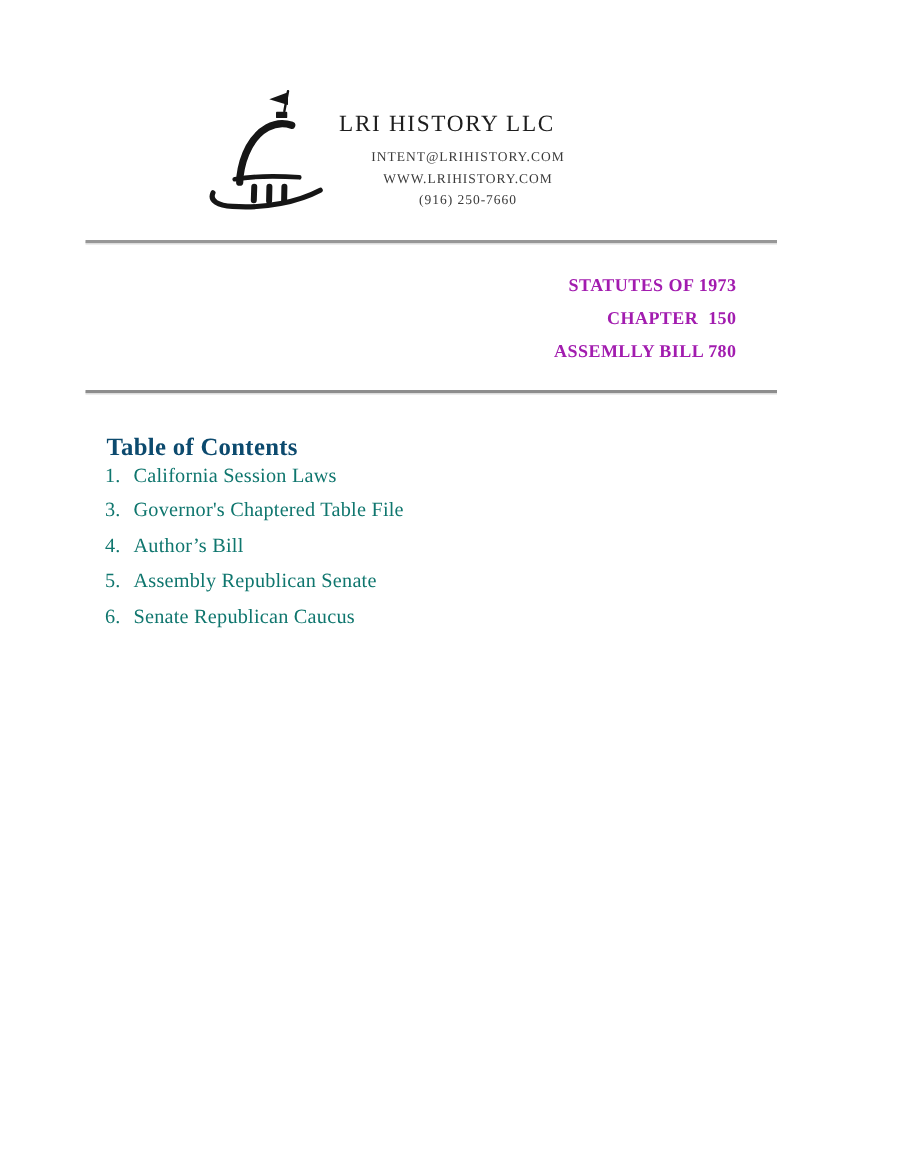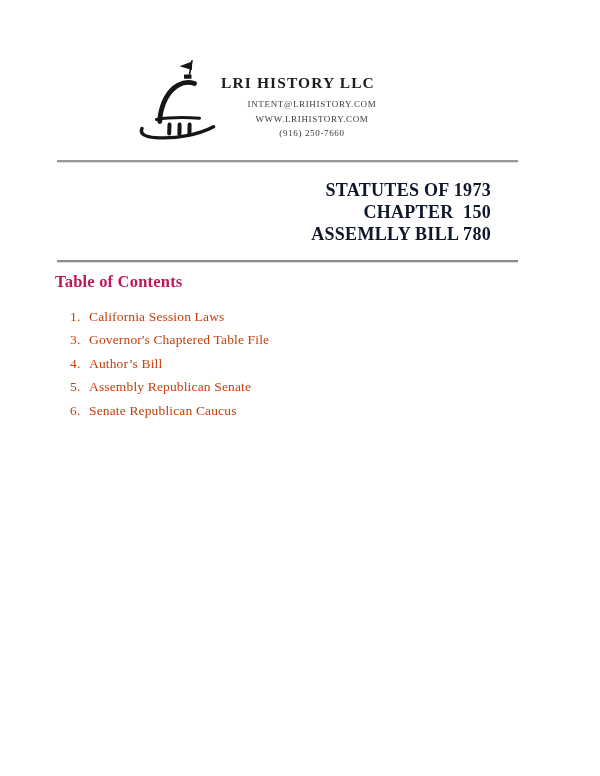--- a/index.html
+++ b/index.html
@@ -28,21 +28,20 @@
     right: 4px;
     top: 73px;
     text-align: center;
   }
   .company {
     font-size: 15.5px;
     letter-spacing: 1.1px;
     color: #1d1d1d;
     line-height: 19px;
     margin-bottom: 5px;
-    font-weight: bold;
   }
   .contact {
     font-size: 9px;
     letter-spacing: 0.65px;
     color: #3a3a3a;
     line-height: 14.6px;
     white-space: pre;
     margin-left: 28px;
   }
 
@@ -60,51 +59,51 @@
 
   
   .case-info {
     position: absolute;
     right: 109px;
     top: 179px;
     text-align: right;
   }
   .case-line {
     font-weight: bold;
-    font-size: 18px;
+    font-size: 12px;
     line-height: 22px;
     letter-spacing: 0.3px;
-    color: #0f172a;
+    color: #a21caf;
     white-space: pre;
   }
 
   
   .toc-heading {
     position: absolute;
     left: 55px;
     top: 272px;
-    margin: 0;
+    margin: 16px;
     font-weight: bold;
     font-size: 16.5px;
     letter-spacing: 0.2px;
-    color: #be185d;
+    color: #0c4a6e;
   }
   .toc-list {
     position: absolute;
     left: 70px;
     top: 308px;
     margin: 0;
     padding: 0;
     list-style: none;
   }
   .toc-item {
     font-size: 13.5px;
     line-height: 17px;
     margin-bottom: 6.4px;
-    color: #c2410c;
+    color: #0f766e;
     letter-spacing: 0.15px;
   }
   .toc-num {
     display: inline-block;
     width: 19px;
   }
 </style>
 </head>
 <body>
 

